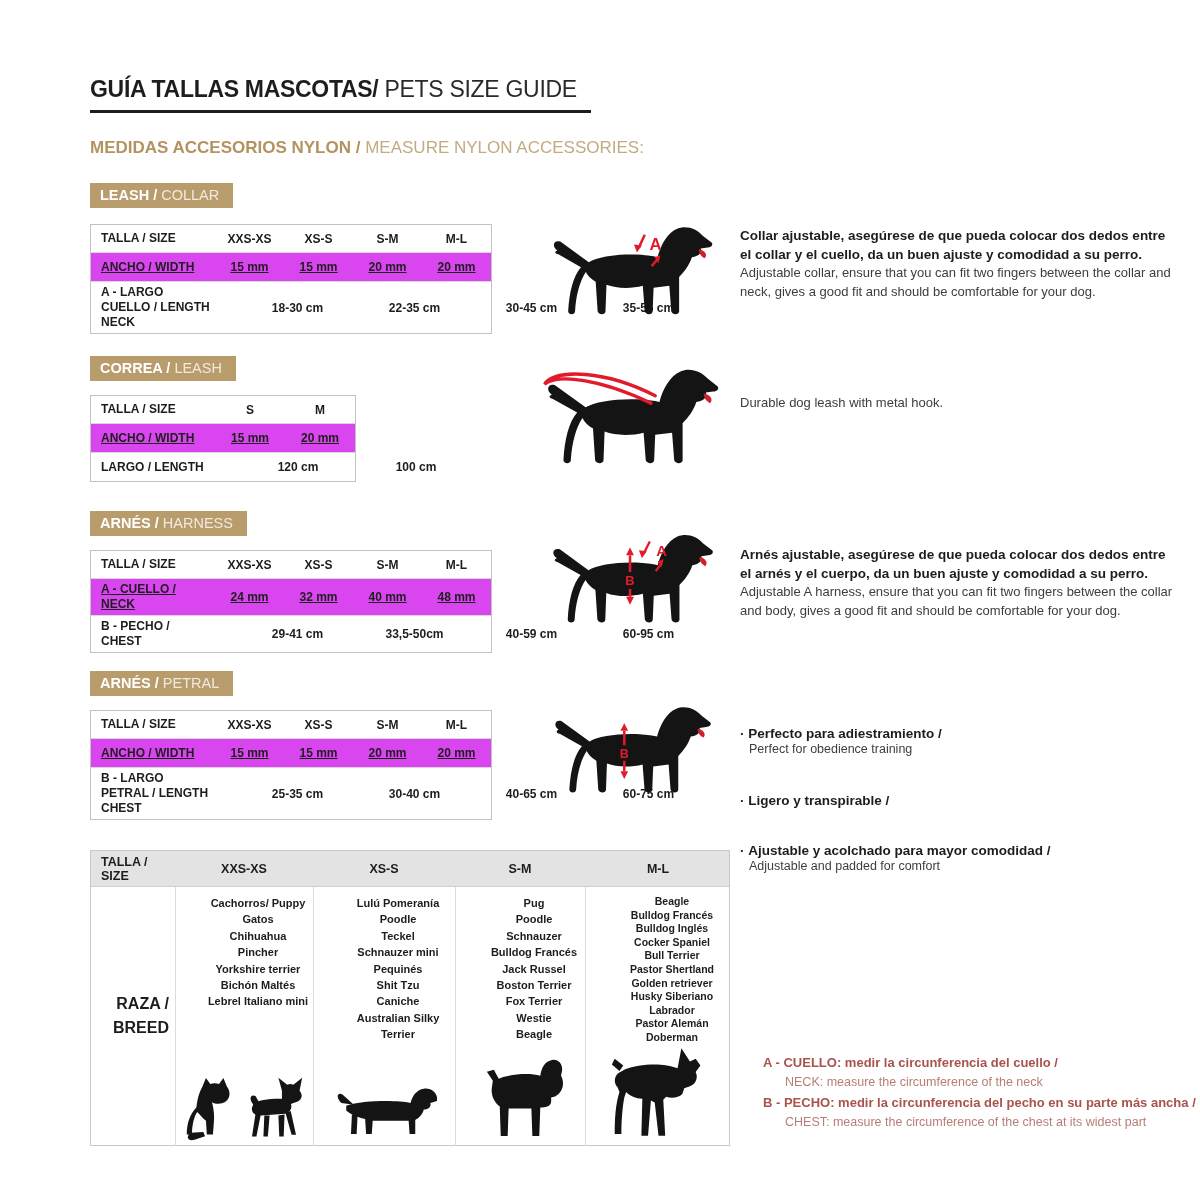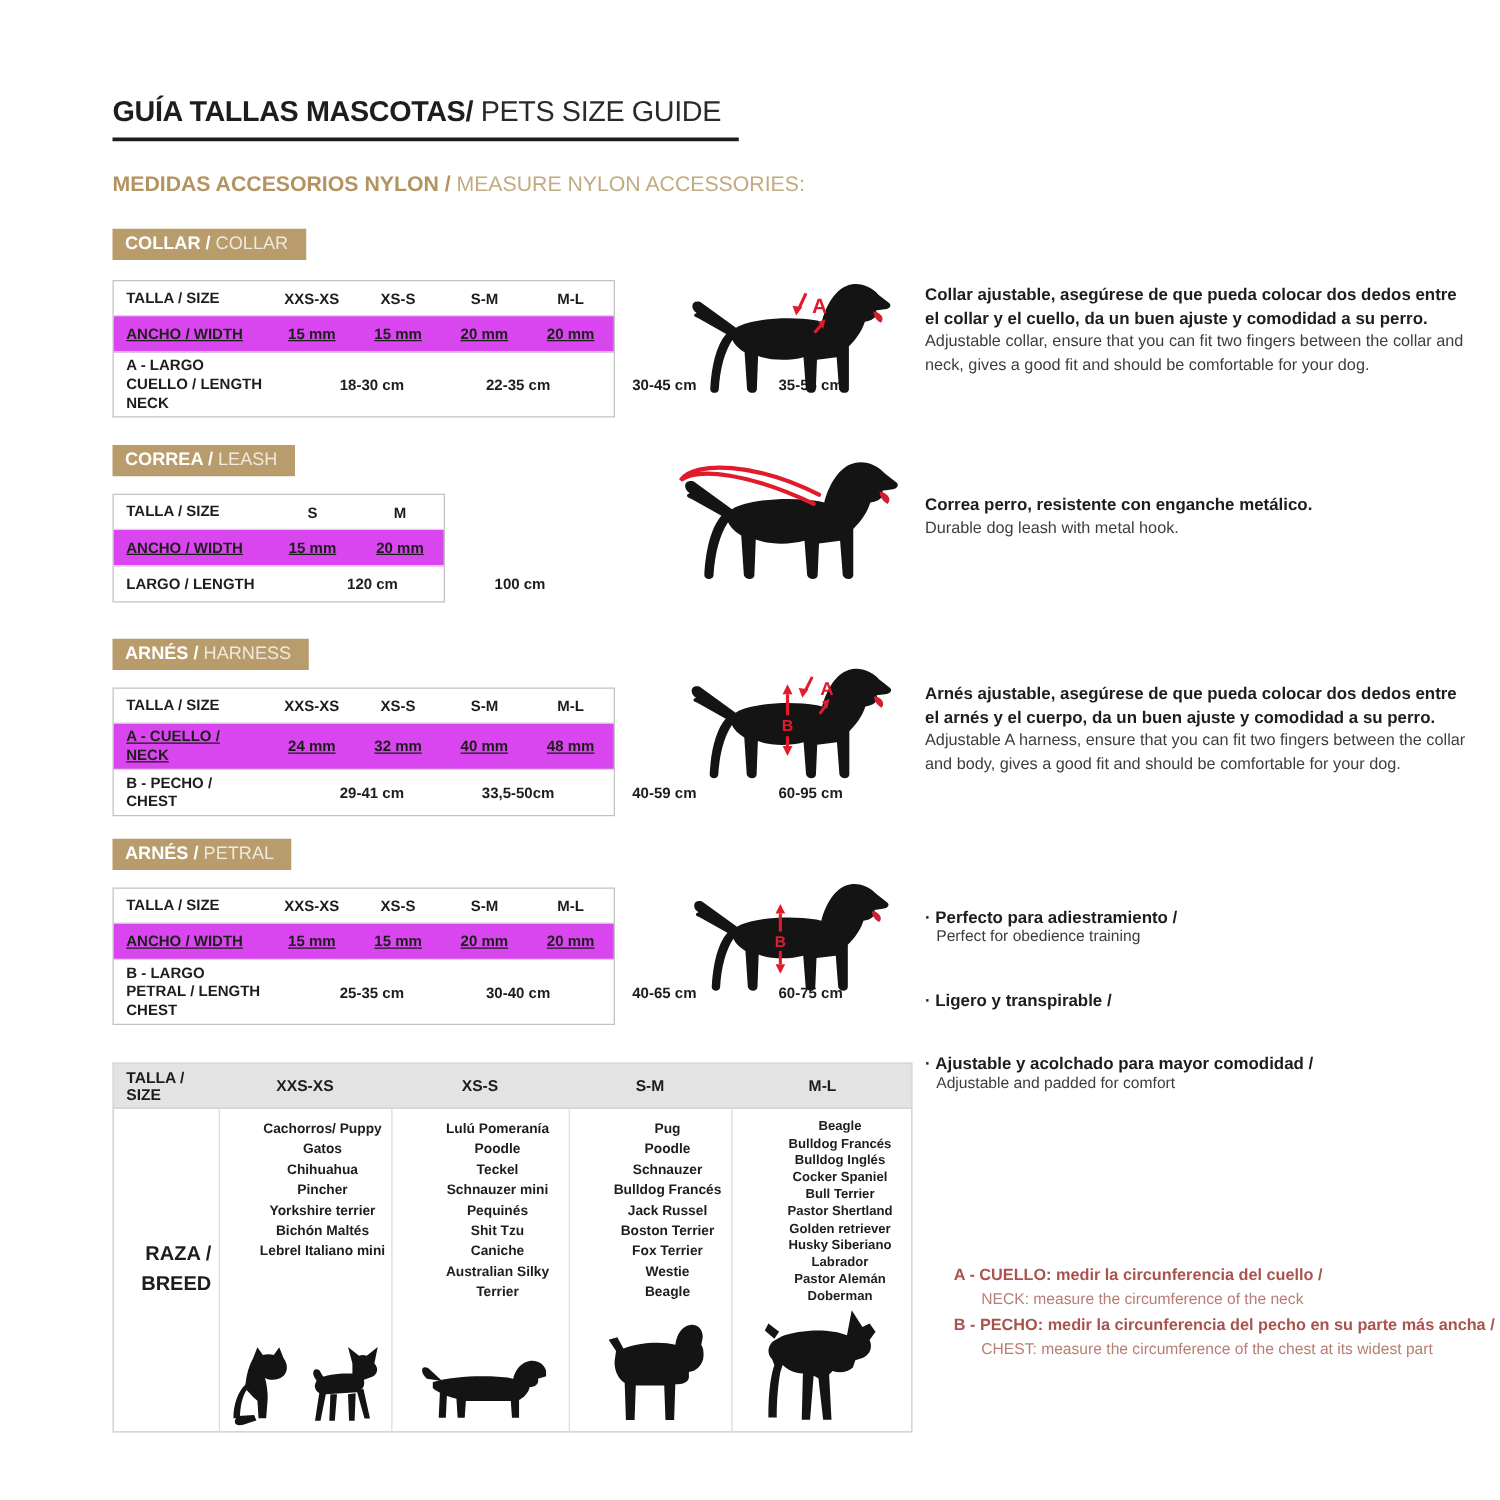--- a/index.html
+++ b/index.html
@@ -59,40 +59,40 @@
   .breed-cell { border-left:1px solid #dcdcdc; display:flex; flex-direction:column; align-items:center;
                 justify-content:space-between; padding:8px 2px 5px 2px; }
   .breed-cell:first-child { border-left:none; }
   .breed-label { display:flex; align-items:center; justify-content:center; text-align:right;
                  font-weight:700; font-size:16px; line-height:1.5; padding:0 6px; }
   .breed-list { white-space:pre-line; text-align:center; font-weight:700; font-size:11px; line-height:16.4px;margin-left:27px; }
   .breed-list.tight { font-size:10.5px; line-height:13.6px; }
   .pets { display:flex; align-items:flex-end; justify-content:center; gap:10px; }
 
   
-  .notes { left:763px; top:1011px; width:435px; }
+  .notes { left:763px; top:1054px; width:435px; }
   .note-bold { color:#a9534d; font-weight:700; font-size:13px; line-height:1.45; }
   .note-light { color:#b87d75; font-weight:400; font-size:12.5px; padding-left:22px; line-height:1.45; margin-bottom:3px; }
 
   svg { display:block; }
 </style>
 </head>
 <body>
 
 <div class="page">
 
   <div class="abs main-title">
     <span class="b">GUÍA TALLAS MASCOTAS/</span><span class="l"> PETS SIZE GUIDE</span>
   </div>
   <div class="abs subtitle">
     <span class="b">MEDIDAS ACCESORIOS NYLON /</span><span class="l"> MEASURE NYLON ACCESSORIES:</span>
   </div>
 
   <div class="abs" style="left:90px; top:183px;">
-    <span class="badge"><span class="b">COLLAR /</span><span class="l"> COLLAR</span></span>
+    <span class="badge"><span class="b">LEASH /</span><span class="l"> COLLAR</span></span>
   </div>
 
   <div class="abs spec-table" style="left:90px; top:224px; width:402px;">
     <div class="tr cols5 h28">
       <div class="tl">TALLA / SIZE</div>
       <div class="td">XXS-XS</div>
       <div class="td">XS-S</div>
       <div class="td">S-M</div>
       <div class="td">M-L</div>
     </div>
@@ -155,21 +155,20 @@
 
   <div class="abs" style="left:537px; top:362px;">
     <svg width="190" height="116" viewBox="0 0 180 110">
       <path fill="#141414" d="M14,31 C8,27 10,20 17,22 L46,43 C57,36 88,33 112,37 L116,38 C119,26 126,13 136,9 C145,5 156,9 162,16 L171,23 C173,25 171,28 167,28 L160,29 C162,33 158,37 151,38 C148,47 143,53 138,58 L138,93 C138,97 131,97 130,93 L128,67 L112,69 L111,93 C111,97 104,97 103,93 L101,67 C90,70 74,70 64,66 L63,93 C63,97 56,97 55,93 L53,63 C48,60 45,57 43,53 C37,62 33,76 32,93 C32,97 25,97 25,93 C26,74 30,57 38,48 L15,35 C11,34 11,32 14,31 Z"></path>
       <path fill="#cf2030" d="M160,30 C165,32 167,36 164,39 C160,37 158,33 158,30 Z"></path>
       <path d="M112,32 C65,8 18,6 7,21 C20,11 60,16 108,39" fill="none" stroke="#e11b2b" stroke-width="3.2" stroke-linecap="round"></path>
     </svg>
   </div>
 
   <div class="abs desc" style="left:740px; top:394px;">
-    <div class="es">Correa perro, resistente con enganche metálico.</div>
     <div class="en">Durable dog leash with metal hook.</div>
   </div>
 
   <div class="abs" style="left:90px; top:511px;">
     <span class="badge"><span class="b">ARNÉS /</span><span class="l"> HARNESS</span></span>
   </div>
 
   <div class="abs spec-table" style="left:90px; top:550px; width:402px;">
     <div class="tr cols5 h28">
       <div class="tl">TALLA / SIZE</div>

